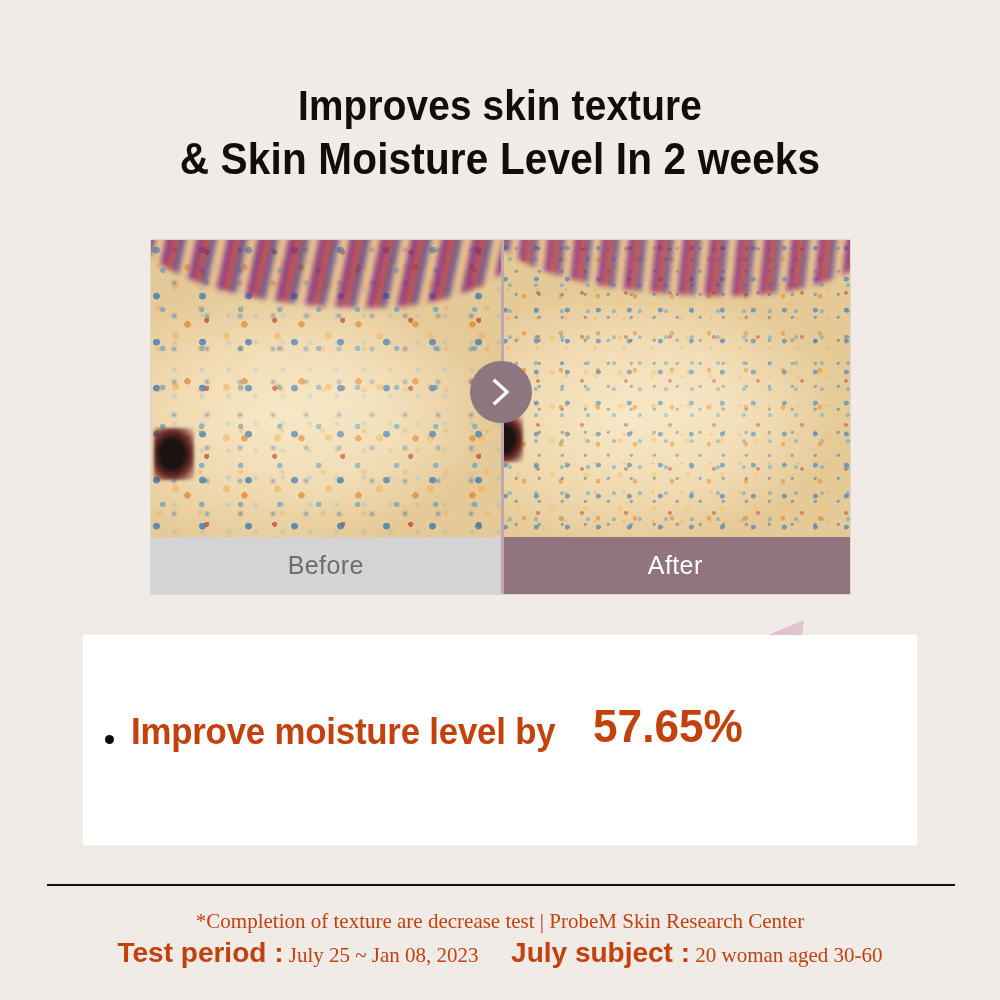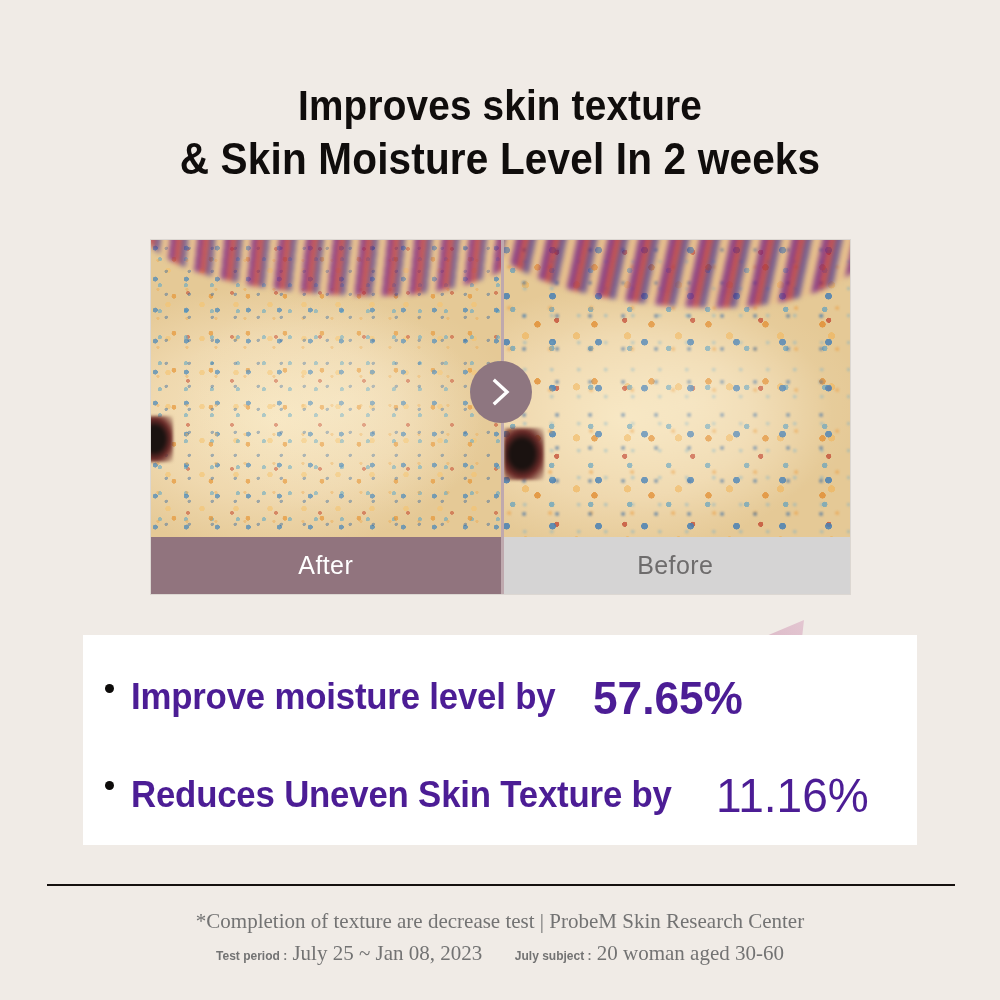--- a/index.html
+++ b/index.html
@@ -137,25 +137,24 @@
 
   
   .claims-card{
     position:absolute;left:83px;top:635px;
     width:834px;height:210px;
     background:#FFFFFF;z-index:3;
     display:flex;flex-direction:column;justify-content:center;
     padding-left:22px;box-sizing:border-box;
   }
   .claim{
-    display:flex;align-items:center;
-    color:#4c1d95;
+    display:flex;align-items:flex-end;
+    color:#c2410c;
     font-weight:bold;
     white-space:nowrap;
-    margin-top:12px;
   }
   .claim.c1{margin-bottom:30px;}
   .bullet{
     display:inline-block;width:9px;height:9px;border-radius:50%;
     background:#0D0B0A;margin-right:17px;flex:none;
     position:relative;top:-9px;
   }
   .claim-text{
     font-size:37px;letter-spacing:-0.2px;
     transform:scaleX(0.94);transform-origin:left center;
@@ -166,62 +165,62 @@
   }
   .claim.c2 .claim-num{font-weight:normal;font-size:49px;}
 
   
   .rule{
     position:absolute;left:47px;top:884px;width:908px;height:2px;
     background:#15100E;
   }
   .footer{
     position:absolute;left:0;top:905px;width:1000px;
-    text-align:center;color:#737373;
+    text-align:center;color:#c2410c;
     font-family:"Liberation Serif", serif;
     font-size:21px;line-height:32px;
   }
   .footer .f-line{display:block;}
-  .footer b{font-family:"Liberation Sans", sans-serif;font-weight:bold;font-size:12px;}
+  .footer b{font-family:"Liberation Sans", sans-serif;font-weight:bold;font-size:28px;}
   .footer .gap{display:inline-block;width:22px;}
 </style>
 </head>
 <body>
 
 <div class="stage">
 
   <div class="headline">
     <span>Improves skin texture</span>
     <span class="l2">&amp; Skin Moisture Level In 2 weeks</span>
   </div>
 
   <div class="ba-panel">
+
+    <div class="ba-col">
+      <div class="ba-photo">
+        <div class="skin-base"></div>
+        <div class="speck before"></div>
+        <div class="speck before2"></div>
+        <div class="hairband"></div>
+        <div class="darkspot"></div>
+        <div class="soft-sheen"></div>
+      </div>
+      <div class="ba-label before">Before</div>
+    </div>
 
     <div class="ba-col">
       <div class="ba-photo">
         <div class="skin-base"></div>
         <div class="speck after"></div>
         <div class="speck after2"></div>
         <div class="hairband after"></div>
         <div class="darkspot after"></div>
         <div class="soft-sheen"></div>
       </div>
       <div class="ba-label after">After</div>
-    </div>
-
-    <div class="ba-col">
-      <div class="ba-photo">
-        <div class="skin-base"></div>
-        <div class="speck before"></div>
-        <div class="speck before2"></div>
-        <div class="hairband"></div>
-        <div class="darkspot"></div>
-        <div class="soft-sheen"></div>
-      </div>
-      <div class="ba-label before">Before</div>
     </div>
 
     <div class="ba-divider"></div>
 
     <div class="chev-circle">
       <svg width="26" height="30" viewBox="0 0 26 30" aria-hidden="true">
         <polyline points="7,4 19,15 7,26" fill="none" stroke="#FFFFFF" stroke-width="3.4" stroke-linecap="square" stroke-linejoin="miter"></polyline>
       </svg>
     </div>
   </div>
@@ -254,25 +253,20 @@
   </div>
 
   <div class="claims-card">
 
     <div class="claim c1">
       <span class="bullet"></span>
       <span class="claim-text">Improve moisture level by</span>
       <span class="claim-num">57.65%</span>
     </div>
 
-    <div class="claim c2">
-      <span class="bullet"></span>
-      <span class="claim-text">Reduces Uneven Skin Texture by</span>
-      <span class="claim-num">11.16%</span>
-    </div>
   </div>
 
   <div class="rule"></div>
 
   <div class="footer">
     <span class="f-line">*Completion of texture are decrease test | ProbeM Skin Research Center</span>
     <span class="f-line">
       <b>Test period :</b>
       <span>July 25 ~ Jan 08, 2023</span>
       <span class="gap"></span>

